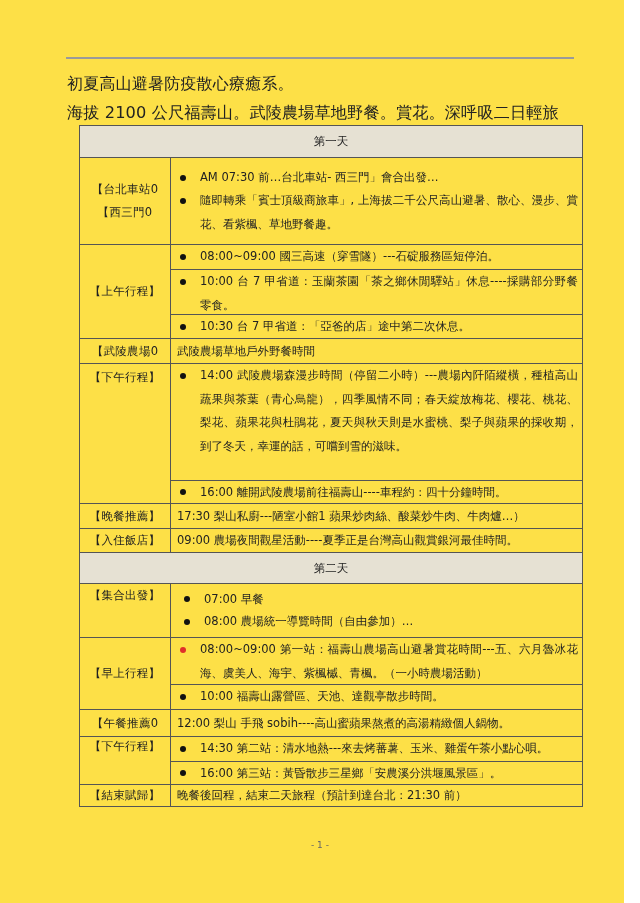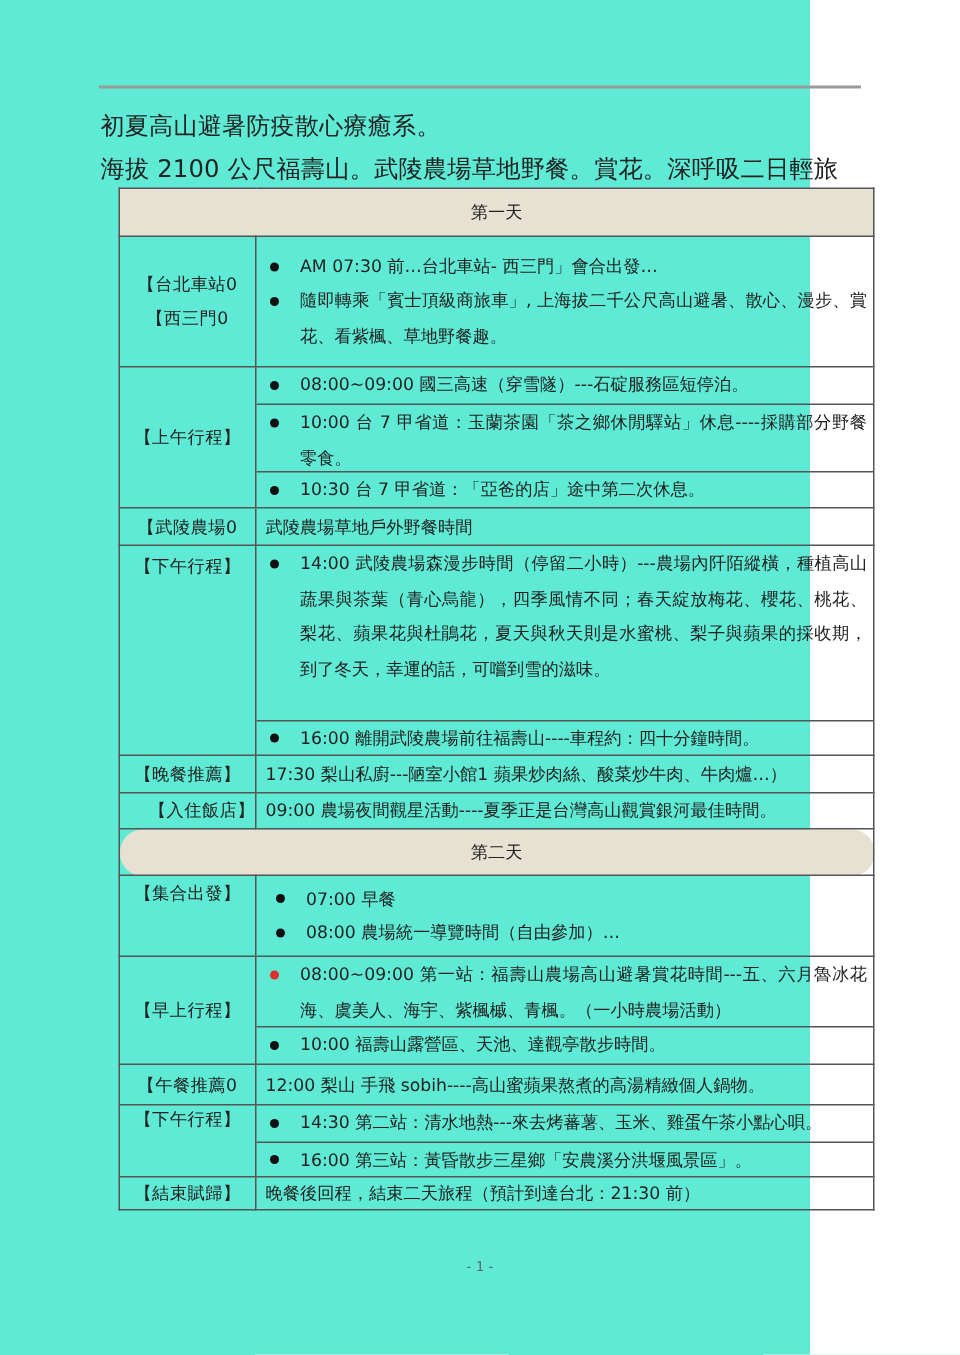--- a/index.html
+++ b/index.html
@@ -1,18 +1,18 @@
 <!DOCTYPE html>
 <html><head>
 <meta charset="utf-8">
 <style>
   html, body { margin:0; padding:0; background:#ffffff; }
   body { width:640px; height:903px; position:relative; overflow:hidden;
          font-family:"DejaVu Sans", "Liberation Sans", sans-serif; color:#222; }
-  .page { position:absolute; left:0; top:0; width:540px; height:903px; background:#5eead4; }
+  .page { position:absolute; left:0; top:0; width:624px; height:903px; background:#fde047; }
   .top-rule { position:absolute; left:66px; top:57px; width:508px; height:0; border-top:2px solid #9a9a9a; }
   .title1 { position:absolute; left:67px; top:73px; font-size:16px; line-height:22px; color:#222; white-space:nowrap; letter-spacing:0.2px; }
   .title2 { position:absolute; left:67px; top:102px; font-size:16.2px; line-height:22px; color:#222; white-space:nowrap; letter-spacing:0.1px; }
   table.itin { position:absolute; left:79px; top:125px; width:503px; border-collapse:collapse; table-layout:fixed; font-size:11.5px; }
   table.itin td { border:1px solid #555; padding:0; vertical-align:middle; }
   col.c1 { width:91px; }
   col.c2 { width:412px; }
   .day-hdr td { background:#e6e1d3; text-align:center; font-size:11.5px; color:#222; }
   .lbl { text-align:center; color:#222; white-space:nowrap; letter-spacing:0.3px; }
   .plain { padding-left:6px !important; color:#222; white-space:nowrap; }
@@ -95,26 +95,26 @@
             <span class="txt">16:00 離開武陵農場前往福壽山----車程約：四十分鐘時間。</span>
           </div>
         </td>
       </tr>
 
       <tr>
         <td class="lbl" style="height:24px;">【晚餐推薦】</td>
         <td class="plain">17:30 梨山私廚---陋室小館1 蘋果炒肉絲、酸菜炒牛肉、牛肉爐…）</td>
       </tr>
       <tr>
-        <td class="lbl" style="height:23px;text-align:right;">【入住飯店】</td>
+        <td class="lbl" style="height:23px;">【入住飯店】</td>
         <td class="plain">09:00 農場夜間觀星活動----夏季正是台灣高山觀賞銀河最佳時間。</td>
       </tr>
 
       <tr class="day-hdr">
-        <td colspan="2" style="height:30px;border-radius:15px;">第二天</td>
+        <td colspan="2" style="height:30px;">第二天</td>
       </tr>
 
       <tr>
         <td class="lbl" style="vertical-align:top; padding-top:4px;">【集合出發】</td>
         <td style="padding:4px;">
           <div class="bl" style="height:22px;">
             <span class="dot" style="top:8px;"></span>
             <span class="txt">07:00 早餐</span>
           </div>
           <div class="bl" style="height:23px;">

